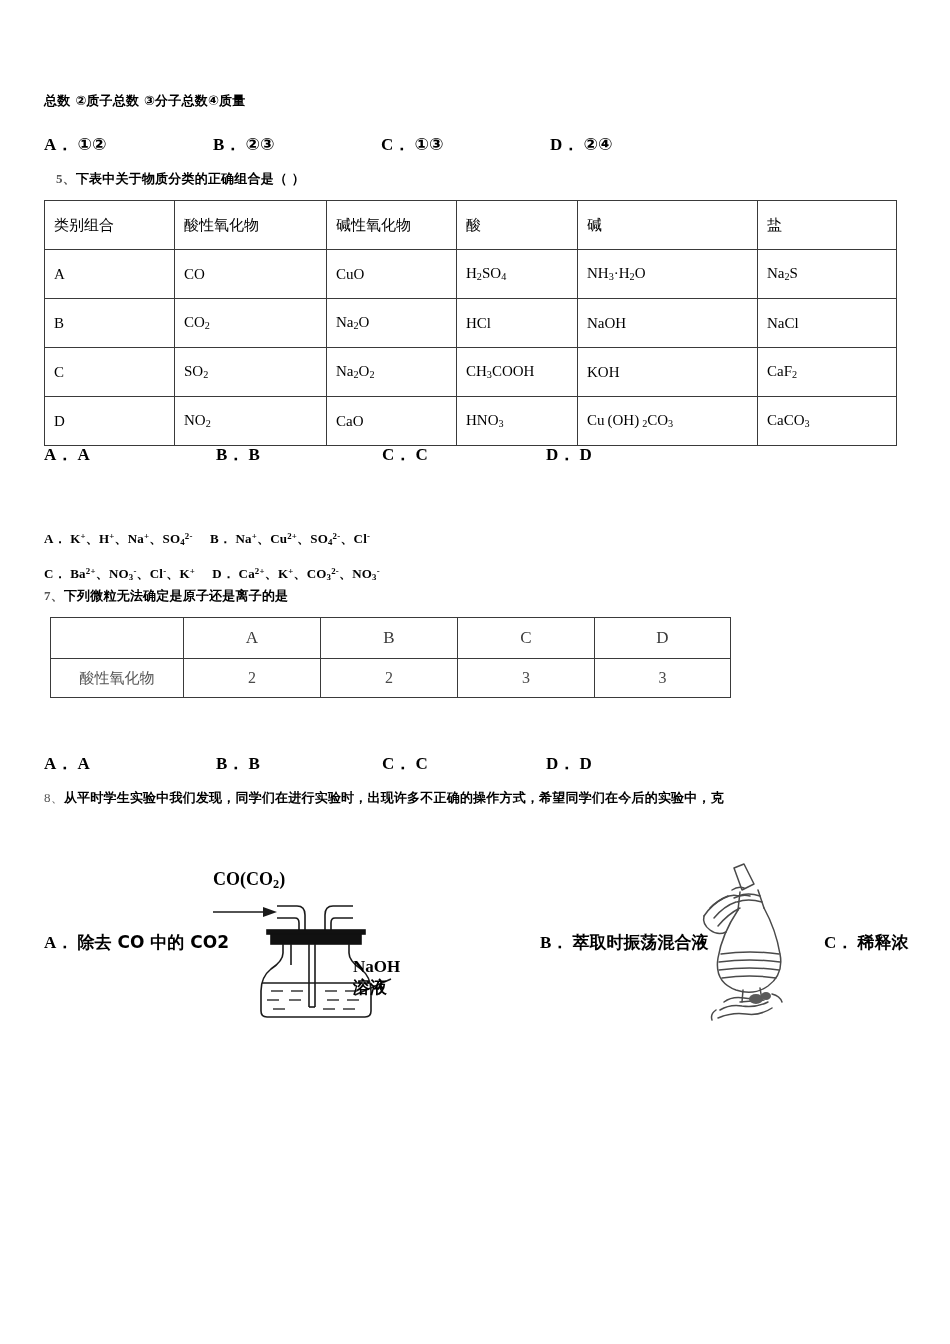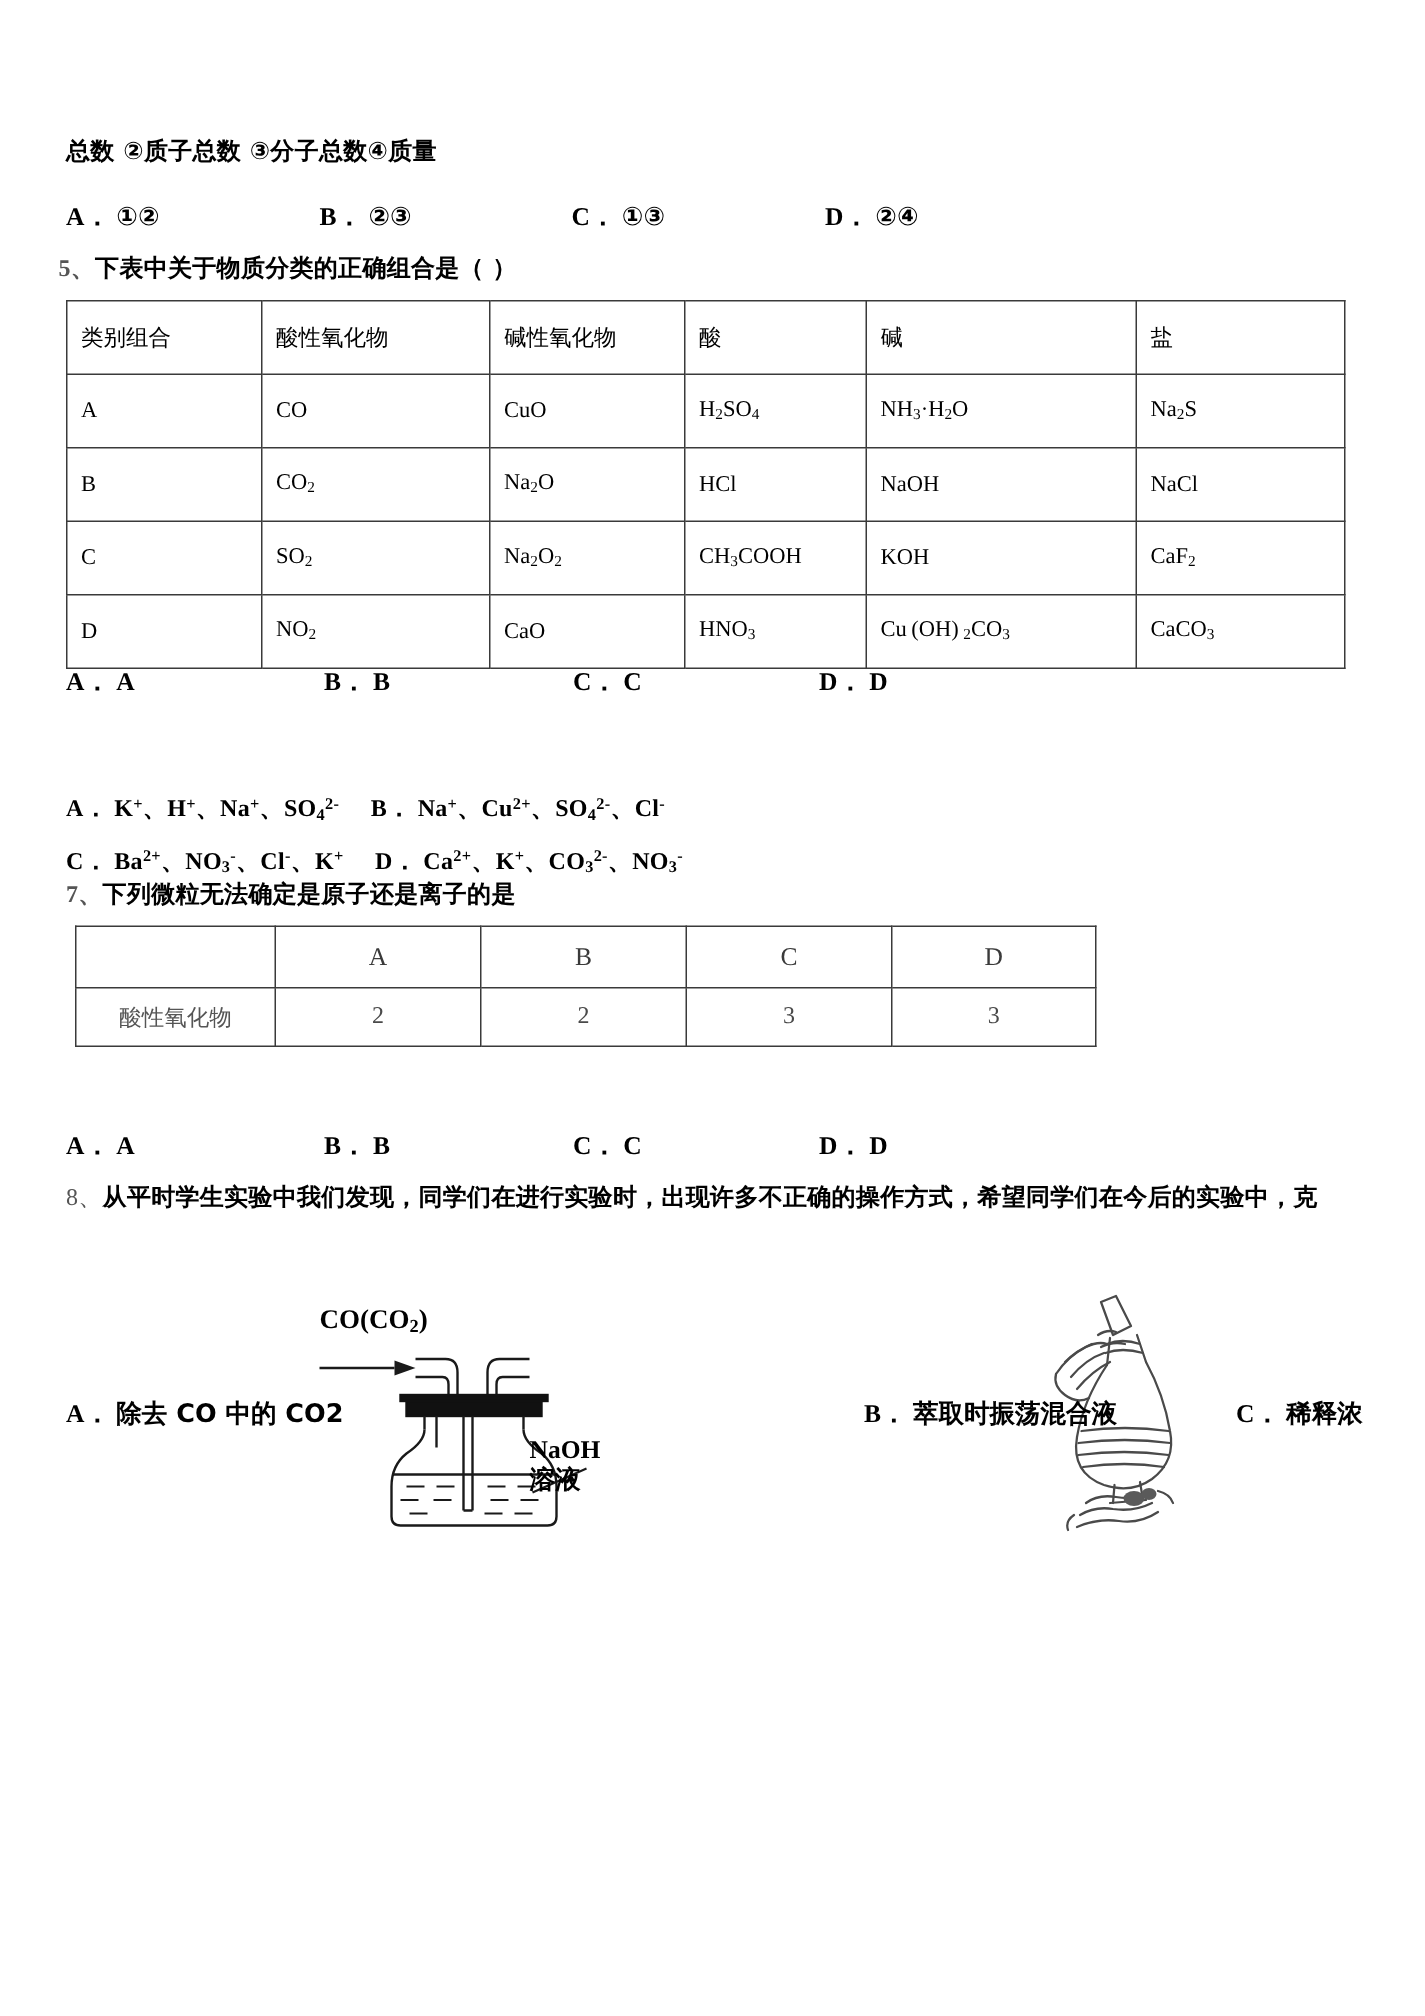--- a/index.html
+++ b/index.html
@@ -18,21 +18,21 @@
   .page {
     position: absolute;
     left: 0; top: 0;
     width: 950px;
     height: 1344px;
   }
 
   
   .line {
     position: absolute;
-    font-size: 16px;
+    font-size: 13px;
     line-height: 22px;
     white-space: nowrap;
     letter-spacing: 0.2px;
   }
   .bold { font-weight: bold; }
   .cn { font-family: "DejaVu Sans", "Liberation Sans", sans-serif; }
   .qnum {
     font-family: "Liberation Serif", "DejaVu Serif", serif;
   }
 
@@ -127,21 +127,21 @@
 
   <div class="line cn bold" style="left:44px; top:90px;">总数 ②质子总数 ③分子总数④质量</div>
 
   <div class="optrow" style="left:44px; top:133px;">
     <span style="left:0px;"><span>A．</span>&nbsp;<span class="cn">①②</span></span>
     <span style="left:169px;"><span>B．</span>&nbsp;<span class="cn">②③</span></span>
     <span style="left:337px;"><span>C．</span>&nbsp;<span class="cn">①③</span></span>
     <span style="left:506px;"><span>D．</span>&nbsp;<span class="cn">②④</span></span>
   </div>
 
-  <div class="line" style="left:39px; top:168px; font-weight:bold;">
+  <div class="line" style="left:56px; top:168px; font-weight:bold;">
     <span class="qnum" style="color:#555;">5、</span><span class="cn">下表中关于物质分类的正确组合是（     ）</span>
   </div>
 
   <table class="grid" id="table-classification">
     <colgroup>
       <col style="width:130px">
         <col style="width:152px">
         <col style="width:130px">
       <col style="width:121px">
         <col style="width:180px">
@@ -349,20 +349,20 @@
       <g fill="#5a5a5a" stroke="none">
         <ellipse cx="68" cy="137" rx="7" ry="5"></ellipse>
         <ellipse cx="78" cy="134" rx="5" ry="4"></ellipse>
       </g>
     </svg>
   </div>
 
   <div class="fig-label" style="left:44px; top:931px;">
     <span>A．</span>&nbsp;<span class="fig-cn">除去 CO 中的 CO2</span>
   </div>
-  <div class="fig-label" style="left:540px; top:931px;margin-left:36px;">
+  <div class="fig-label" style="left:540px; top:931px;">
     <span>B．</span>&nbsp;<span class="fig-cn">萃取时振荡混合液</span>
   </div>
   <div class="fig-label" style="left:824px; top:931px;">
     <span>C．</span>&nbsp;<span class="fig-cn">稀释浓</span>
   </div>
 
 </div>
 
 </body></html>

